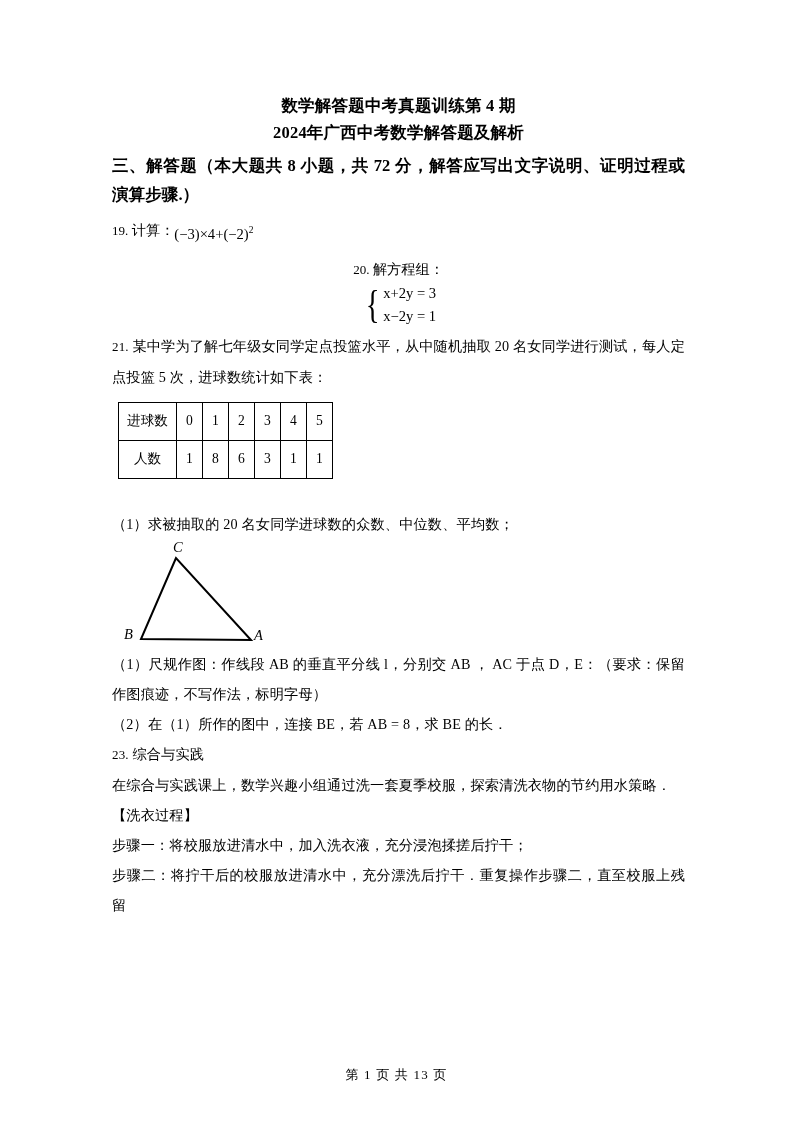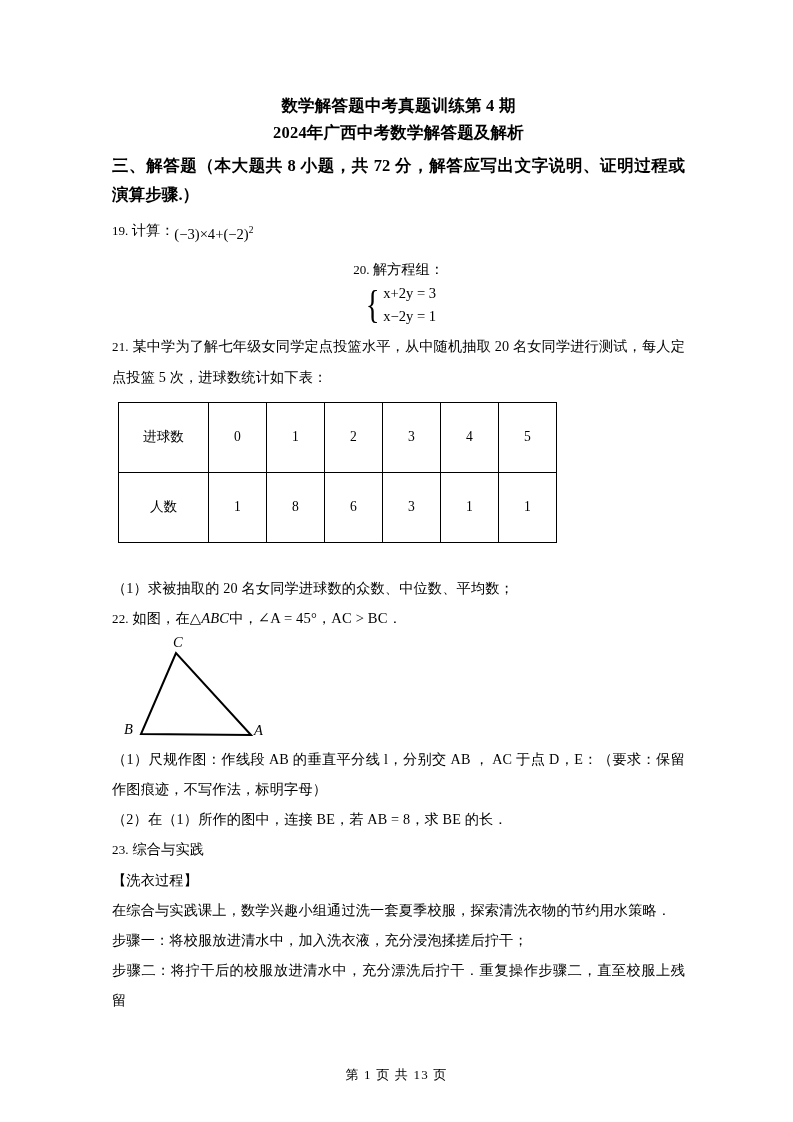--- a/index.html
+++ b/index.html
@@ -137,21 +137,21 @@
     border-collapse: collapse;
     margin: 10px 0 0 6px;
     table-layout: fixed;
   }
   .stat-table td {
     border: 1px solid #000000;
     text-align: center;
     vertical-align: middle;
     height: 37px;
     font-size: 13.6px;
-    padding: 16px;
+    padding: 0;
   }
   .stat-table td.head {
     width: 57px;
     font-size: 13.6px;
   }
   .stat-table td.cell {
     width: 25px;
     font-family: "Liberation Serif", "DejaVu Serif", serif;
   }
 
@@ -248,42 +248,38 @@
         <td class="cell">1</td>
         <td class="cell">1</td>
       </tr>
     </tbody>
   </table>
 
   <div style="height:30px"></div>
 
   <div class="sub">（1）求被抽取的 20 名女同学进球数的众数、中位数、平均数；</div>
 
-  <div class="q">
-    <span class="q-num">22.</span>
-    <span>如图，在</span><span class="mo">△</span><span class="mi">ABC</span><span>中，</span><span class="math">∠A = 45°</span><span>，</span><span class="math">AC &gt; BC</span><span>．</span>
-  </div>
 
   <div class="figure-22">
     <svg width="200" height="108" viewBox="0 0 200 108">
       <polygon points="58,17 23,98 133,99" fill="none" stroke="#000000" stroke-width="2" stroke-linejoin="miter"></polygon>
     </svg>
     <span class="vlabel" style="left:55px; top:-2px;">C</span>
     <span class="vlabel" style="left:6px; top:85px;">B</span>
     <span class="vlabel" style="left:136px; top:86px;">A</span>
   </div>
 
   <div class="sub">（1）尺规作图：作线段 AB 的垂直平分线 l，分别交 AB ， AC 于点 D，E：（要求：保留作图痕迹，不写作法，标明字母）</div>
   <div class="sub">（2）在（1）所作的图中，连接 BE，若 AB = 8，求 BE 的长．</div>
 
   <div class="q">
     <span class="q-num">23</span><span class="q-num">.</span>
     <span>综合与实践</span>
   </div>
 
+  <div class="para">在综合与实践课上，数学兴趣小组通过洗一套夏季校服，探索清洗衣物的节约用水策略．</div>
   <div class="para">【洗衣过程】</div>
-  <div class="para">在综合与实践课上，数学兴趣小组通过洗一套夏季校服，探索清洗衣物的节约用水策略．</div>
   <div class="para">步骤一：将校服放进清水中，加入洗衣液，充分浸泡揉搓后拧干；</div>
   <div class="para">步骤二：将拧干后的校服放进清水中，充分漂洗后拧干．重复操作步骤二，直至校服上残留</div>
 
 </div>
 
 <div class="footer">第 1 页 共 13 页</div>
 
 </body></html>

